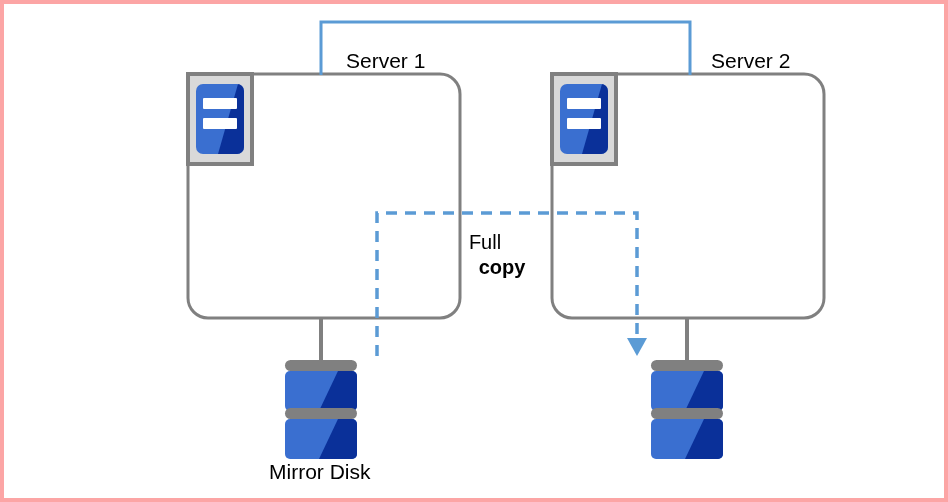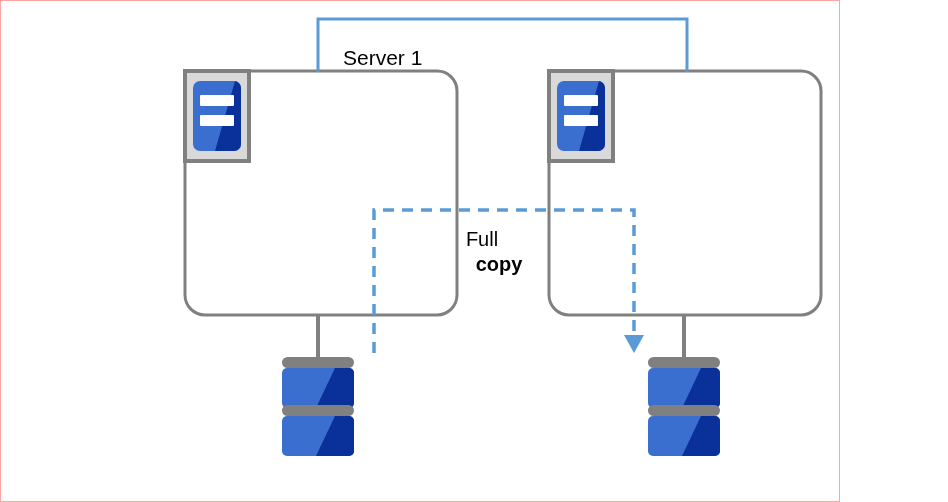--- a/index.html
+++ b/index.html
@@ -5,25 +5,25 @@
   html, body {
     margin: 0;
     padding: 0;
     background: #ffffff;
   }
   body {
     font-family: "Liberation Sans", sans-serif;
   }
   #canvas {
     position: relative;
-    width: 840px;
+    width: 948px;
     height: 502px;
     background: #ffffff;
     box-sizing: border-box;
-    border: 1px solid #fca5a5;
+    border: 4px solid #fca5a5;
     overflow: hidden;
   }
   .svg-layer {
     position: absolute;
     left: 0;
     top: 0;
     width: 948px;
     height: 502px;
   }
   .lbl {
@@ -137,19 +137,21 @@
     </g>
 
     <g>
       <path d="M 373 352 L 373 209 L 633 209 L 633 338" fill="none" stroke="#5B9BD5" stroke-width="3.5" stroke-dasharray="11 8"></path>
       <path d="M 633 352 L 623 334 L 643 334 Z" fill="#5B9BD5"></path>
     </g>
   </svg>
 
   <div class="lbl lbl-server" style="left:342px; top:45px;">Server 1</div>
 
+  <div class="lbl lbl-server" style="left:707px; top:45px;">Server 2</div>
 
   <div class="lbl lbl-copy" style="left:446px; top:227px; width:70px;">Full</div>
 
   <div class="lbl lbl-copy" style="left:463px; top:252px; width:70px;font-weight:bold;">copy</div>
 
+  <div class="lbl lbl-disk" style="left:265px; top:456px;">Mirror Disk</div>
 
 </div>
 
 </body></html>

